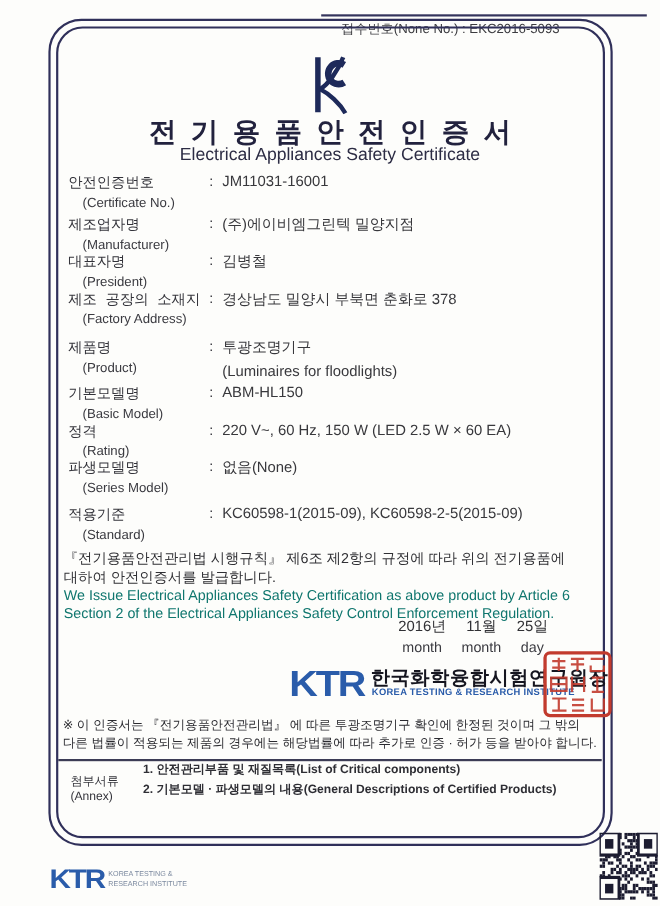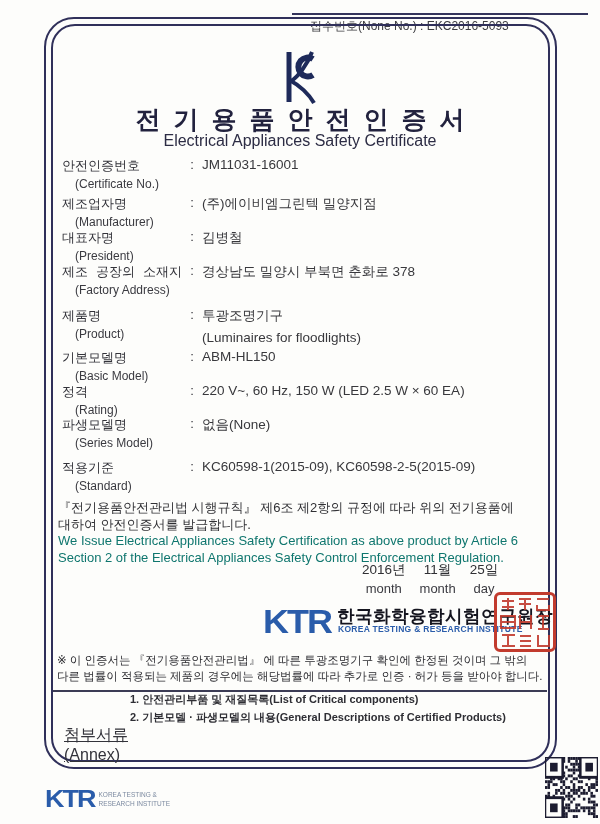--- a/index.html
+++ b/index.html
@@ -59,21 +59,21 @@
   .seal { position:absolute; left:494px; top:592px; width:62px; height:60px;
           border:3px solid #c23b2e; border-radius:6px; background:rgba(255,255,255,.0); }
   .seal svg { display:block; }
 
   
   .notice { position:absolute; left:57px; top:653px; width:492px; font-size:11.5px;
             line-height:1.35; color:#2b2b30; word-break:keep-all; }
   .divider { position:absolute; left:53px; top:690px; width:494px; height:1.5px; background:#3c3c55; }
 
   
-  .annex-label { position:absolute; left:64px; top:725px; font-size:16px; color:#33333a;text-decoration:underline; }
+  .annex-label { position:absolute; left:64px; top:703px; font-size:11px; color:#33333a; }
   .annex-items { position:absolute; left:130px; top:692px; font-size:11px; color:#2e2e34;font-weight:bold; }
   .annex-items div { margin-bottom:3px; white-space:nowrap; }
 
   
   .warn-box { position:absolute; left:113px; top:765px; width:396px; height:43px;
               border:2px solid #d43a35; padding:3px 10px 0 24px; }
   .warn-text { font-size:12.5px; line-height:1.38; color:#d43a35; word-break:keep-all; }
   .ktr-bottom { position:absolute; left:45px; top:784px; display:flex; align-items:center; z-index:0; }
   .ktr-bottom-word { font-size:27px; font-weight:bold; color:#2a5caa; letter-spacing:-2px; transform:scaleY(.9); }
   .ktr-bottom-sub { margin-left:4px; font-size:6.5px; color:#7c8aa0; line-height:1.25; white-space:nowrap; }

